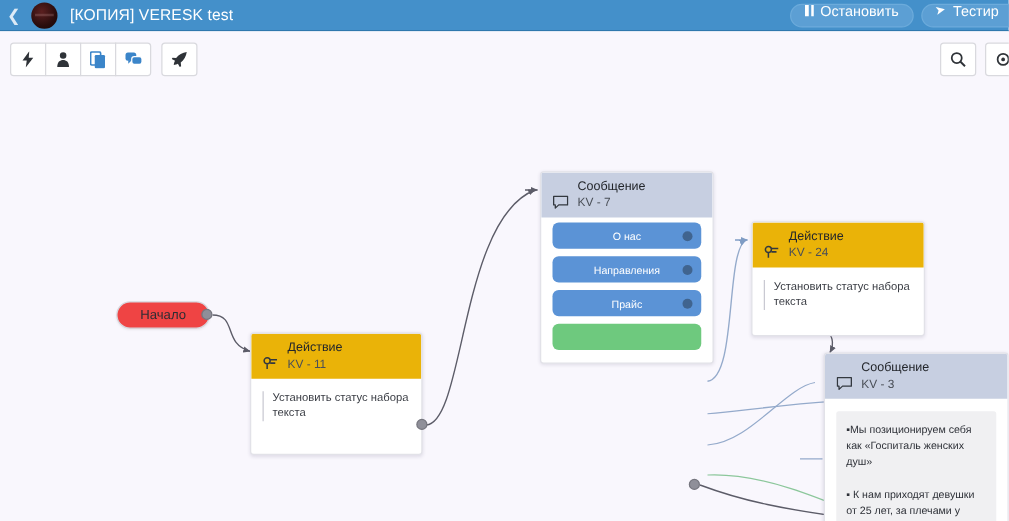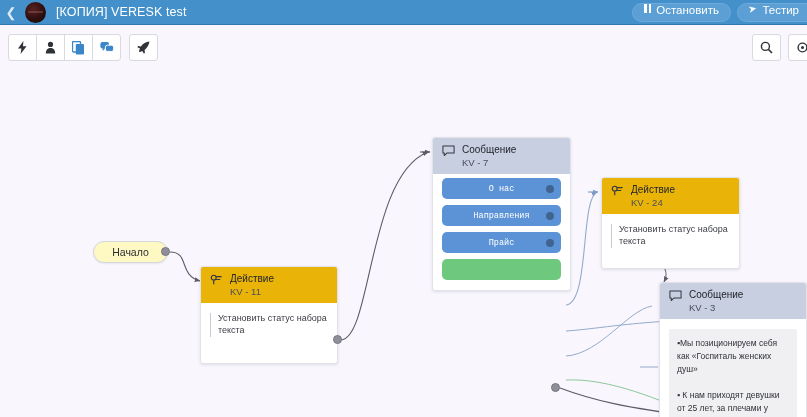--- a/index.html
+++ b/index.html
@@ -87,36 +87,36 @@
   .canvas {
     position: absolute; top: 70px; left: 0; width: 807px; height: 347px;
     background: #f9f7fd; overflow: hidden;
   }
   .edges { position: absolute; inset: 0; width: 807px; height: 347px; }
 
   
   .node { position: absolute; }
 
   .start-node {
-    width: 75px; height: 22px; background: #fef9c3;
+    width: 75px; height: 22px; background: #ef4444;
     border: 1px solid #d6d6dd; border-radius: 11px;
     display: flex; align-items: center; justify-content: center;
     font-size: 10.5px; color: #2d2d33;
     box-shadow: 0 1px 2px rgba(0,0,0,.07);
   }
 
   .card {
     background: #ffffff;
     border: 1px solid #e2e2e8;
     border-radius: 3px;
     box-shadow: 0 1px 3px rgba(40,30,70,.12);
     overflow: hidden;
   }
   .card-head {
-    display: flex; align-items: flex-start; gap: 7px;
+    display: flex; align-items: flex-end; gap: 7px;
     padding: 6px 9px 6px 9px;
   }
   .card-head.action { background: #eab308; }
   .card-head.message { background: #c7cfe1; }
   .head-ico { width: 13px; height: 13px; flex: 0 0 auto; color: #33383f; }
   .head-text { line-height: 1.25; }
   .head-title { font-size: 10px; color: #23262b; }
   .head-sub { font-size: 9.5px; color: #4a4f57; }
 
   .card-body { padding: 10px 9px 10px 9px; }
@@ -127,21 +127,21 @@
   .msg-text {
     background: #f0f0f2; border-radius: 2px;
     padding: 8px 8px 9px 8px;
     font-size: 8.5px; color: #2e3138; line-height: 1.52;
     white-space: pre-line;
   }
   .msg-buttons { padding: 4px 9px 10px 9px; display: flex; flex-direction: column; gap: 6px; }
   .msg-btn {
     position: relative; height: 21px; border-radius: 5px;
     display: flex; align-items: center; justify-content: center;
-    font-size: 8.5px; color: #ffffff; cursor: pointer; font-family: Liberation Mono, monospace;
+    font-size: 8.5px; color: #ffffff; cursor: pointer;
   }
   .msg-btn.blue { background: #5b93d6; }
   .msg-btn.green { background: #6ec97e; }
   .msg-btn .knob {
     position: absolute; right: 7px; top: 50%; transform: translateY(-50%);
     width: 8px; height: 8px; border-radius: 50%;
   }
   .msg-btn.blue .knob { background: #40648f; }
 
   .port {

